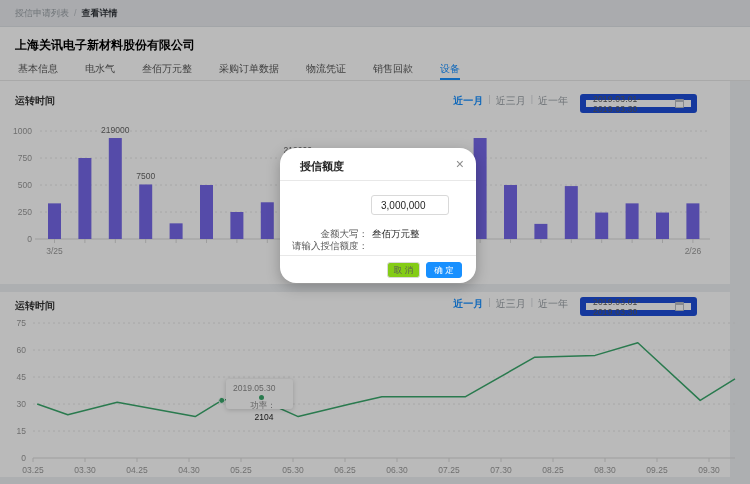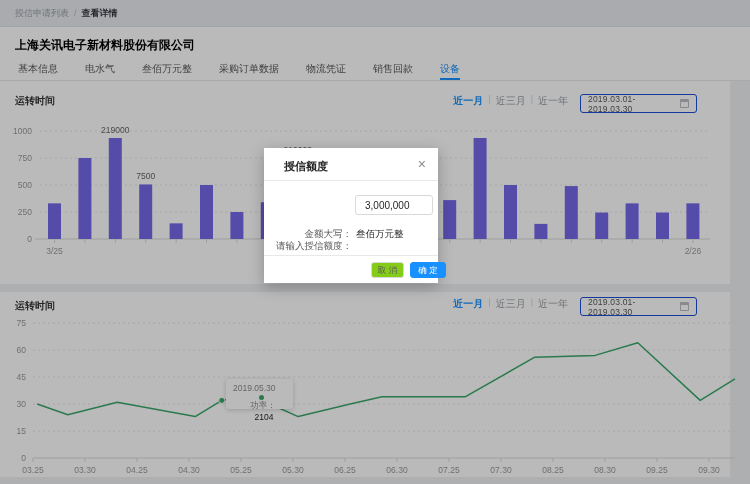--- a/index.html
+++ b/index.html
@@ -30,41 +30,41 @@
   .chart-title { position:absolute; left:15px; font-size:10px; font-weight:bold; color:#333; }
   #card1 .chart-title { top:13px; }
   #card2 .chart-title { top:7px; }
 
   .filter-row { position:absolute; right:33px; display:flex; align-items:flex-start; }
   #card1 .filter-row { top:13px; }
   #card2 .filter-row { top:5px; }
   .filter-opt { font-size:10px; color:#9aa0a6; cursor:pointer; }
   .filter-opt.active { color:#1890ff; font-weight:bold; }
   .filter-sep { font-size:9px; color:#d0d3d8; margin:0 5px; }
-  .date-box { margin-left:12px; width:117px; height:19px; border:1px solid #1d4ed8; border-radius:3px;
+  .date-box { margin-left:12px; width:117px; height:19px; border:6px solid #1d4ed8; border-radius:3px;
     background:#fff; display:flex; align-items:center; padding:0 7px; cursor:pointer; }
   .date-box .date-text { font-size:8.5px; color:#595959; flex:1; letter-spacing:0.2px; }
   .cal-icon { width:9px; height:9px; border:1px solid #b9bdc4; border-top:3px solid #b9bdc4; border-radius:1px; }
 
   .chart-svg { position:absolute; left:0; top:0; }
 
   
   .tooltip { position:absolute; left:226px; top:87px; width:67px; height:30px; background:#fff;
     border-radius:3px; box-shadow:0 1px 5px rgba(0,0,0,0.18); padding:4px 0 0 7px; z-index:5; }
   .tooltip .tt-date { font-size:8.5px; color:#8c8c8c; }
   .tooltip .tt-row { display:flex; align-items:center; margin-top:2px;flex-direction:column; }
   .tooltip .tt-dot { width:5px; height:5px; border-radius:50%; background:#3aa86c; margin-right:4px; }
   .tooltip .tt-label { font-size:8.5px; color:#8c8c8c; }
   .tooltip .tt-value { font-size:8.5px; color:#262626; margin-left:2px; }
 
   
   .modal-mask { position:absolute; left:0; top:0; width:750px; height:484px;
     background:rgba(0,0,0,0.27); z-index:50; }
-  .modal { position:absolute; left:264px; top:148px; width:174px; height:135px; background:#fff;
-    border-radius:0; box-shadow:0 4px 14px rgba(0,0,0,0.25); z-index:60; }
+  .modal { position:absolute; left:280px; top:148px; width:196px; height:135px; background:#fff;
+    border-radius:16px; box-shadow:0 4px 14px rgba(0,0,0,0.25); z-index:60; }
   .modal-header { position:absolute; left:0; top:0; width:100%; height:33px; border-bottom:1px solid #e8e8e8; }
   .modal-title { position:absolute; left:20px; top:11px; font-size:11px; font-weight:bold; color:#262626; }
   .modal-close { position:absolute; right:12px; top:8px; font-size:14px; color:#8c8c8c; cursor:pointer; line-height:16px; }
   .m-label1 { position:absolute; left:0; top:52px; width:88px; text-align:right; font-size:9.5px; color:#595959;margin-top:40px; }
   .m-input { position:absolute; left:91px; top:47px; width:78px; height:20px; border:1px solid #d9d9d9;
     border-radius:3px; font-size:10px; color:#262626; padding:0 0 0 9px;
     font-family:"Liberation Sans", sans-serif; background:#fff; }
   .m-label2 { position:absolute; left:0; top:80px; width:88px; text-align:right; font-size:9.5px; color:#595959; }
   .m-value2 { position:absolute; left:92px; top:80px; font-size:9.5px; color:#262626; }
   .modal-footer-line { position:absolute; left:0; top:107px; width:100%; border-top:1px solid #e8e8e8; }

